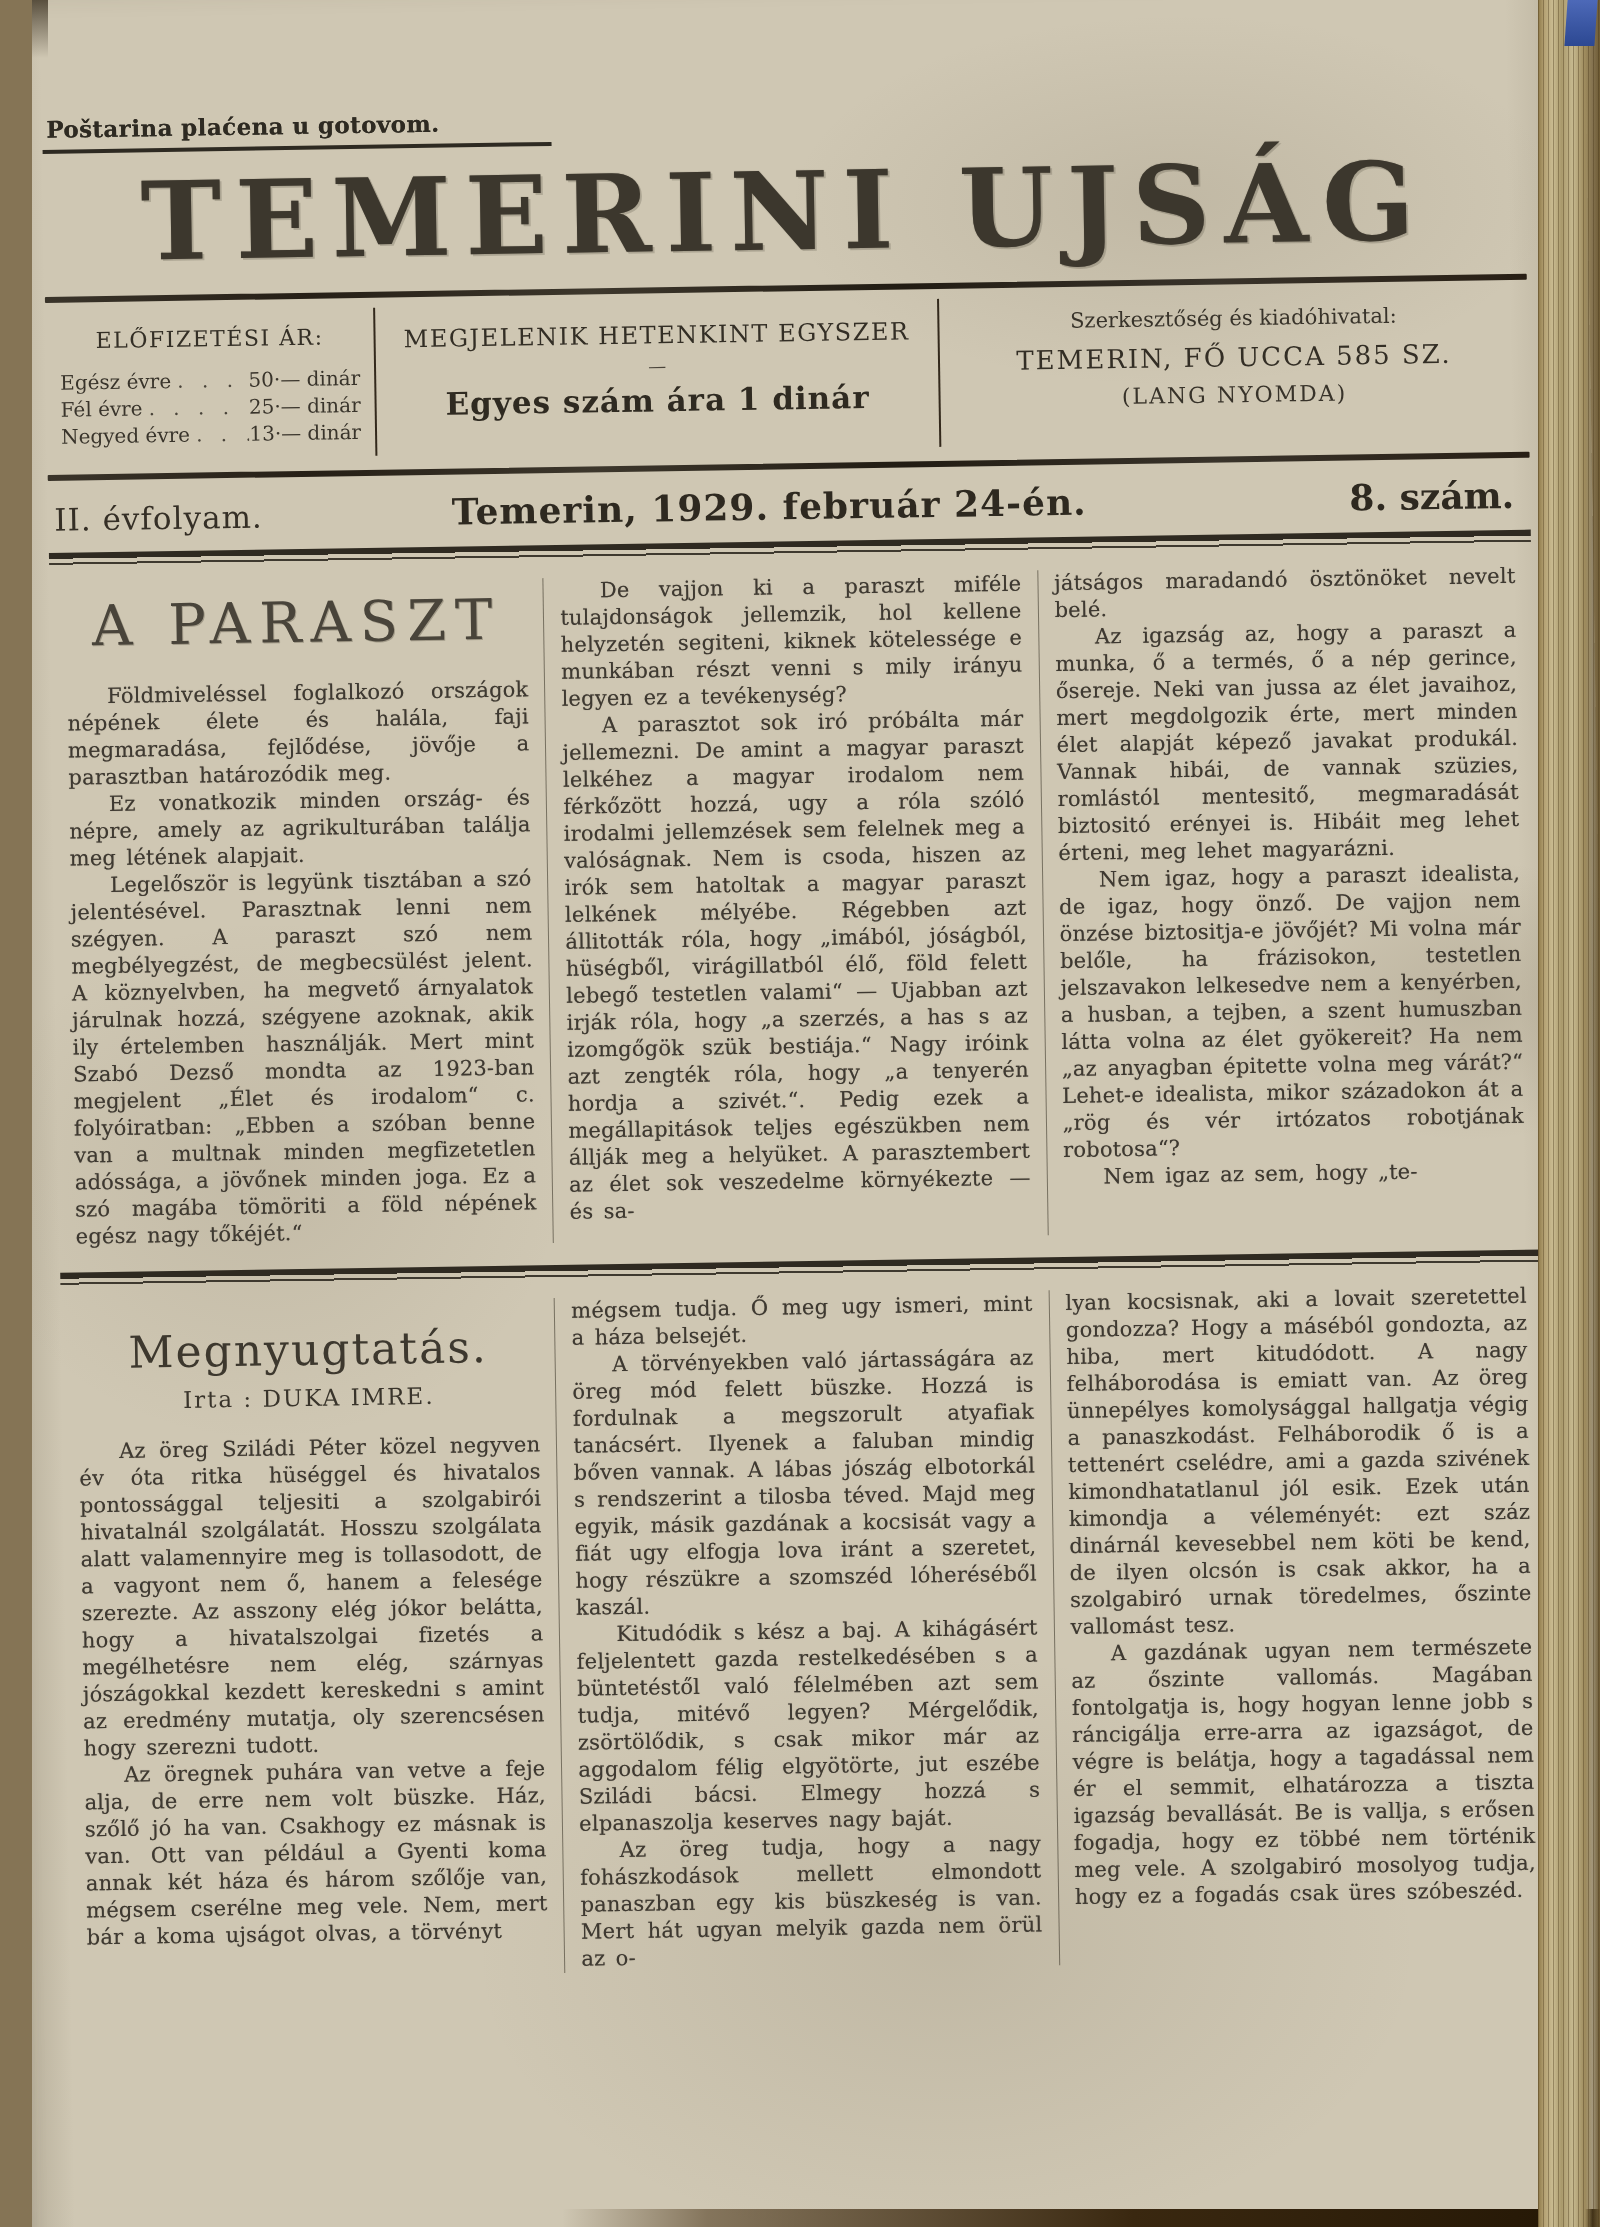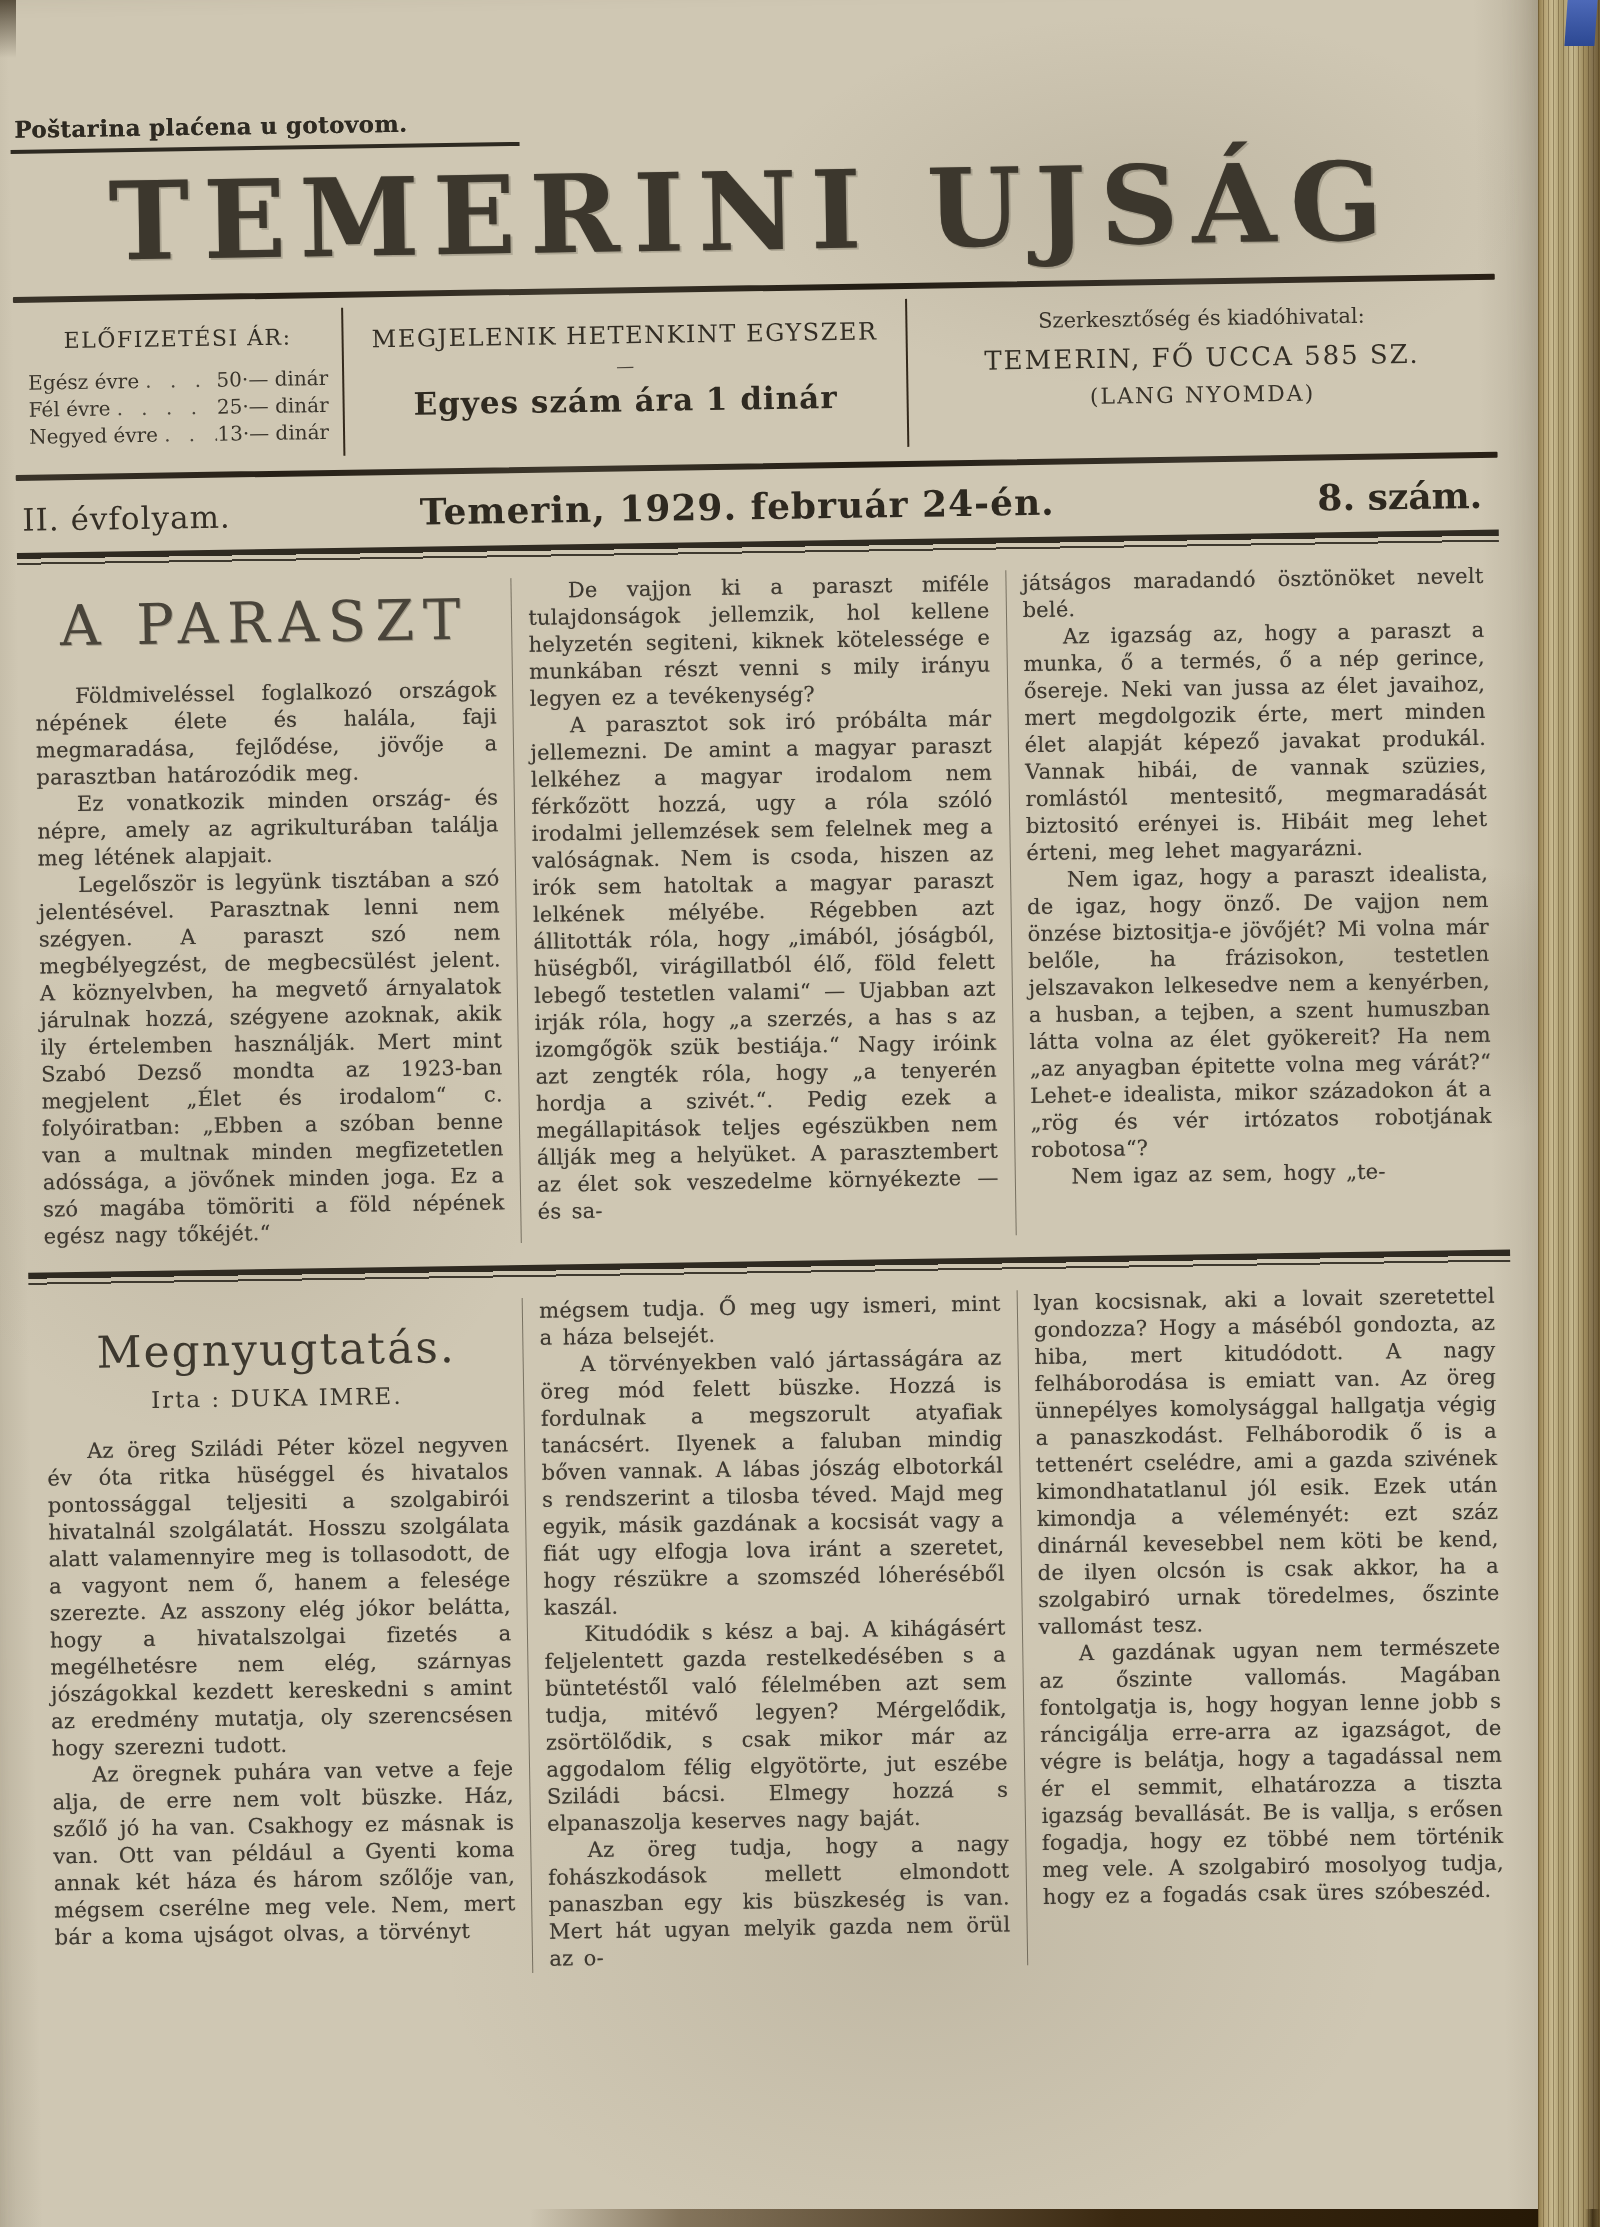--- a/index.html
+++ b/index.html
@@ -1,21 +1,21 @@
 <!DOCTYPE html>
 <html lang="hu"><head>
 <meta charset="utf-8">
 <style>
   html,body{margin:0;padding:0;}
   body{
     width:1600px;height:2227px;overflow:hidden;position:relative;
     background:#857455;
     font-family:"DejaVu Serif", serif;
   }
-  .scan{position:absolute;inset:0;overflow:hidden;}
+  .scan{position:absolute;inset:0;overflow:hidden;margin-left:32px;}
   
   .sheet{
     position:absolute;left:-22px;top:-24px;width:1592px;height:2300px;
     transform:rotate(-0.9deg);transform-origin:800px 1150px;
     background-color:#cfc7b3;
     background-image:
       radial-gradient(ellipse 620px 300px at 74% 10%, rgba(118,108,88,.16), transparent 62%),
       radial-gradient(ellipse 480px 420px at 16% 52%, rgba(122,112,90,.14), transparent 62%),
       radial-gradient(ellipse 760px 480px at 58% 86%, rgba(112,102,80,.15), transparent 62%),
       radial-gradient(ellipse 300px 200px at 92% 45%, rgba(100,88,64,.18), transparent 70%),

